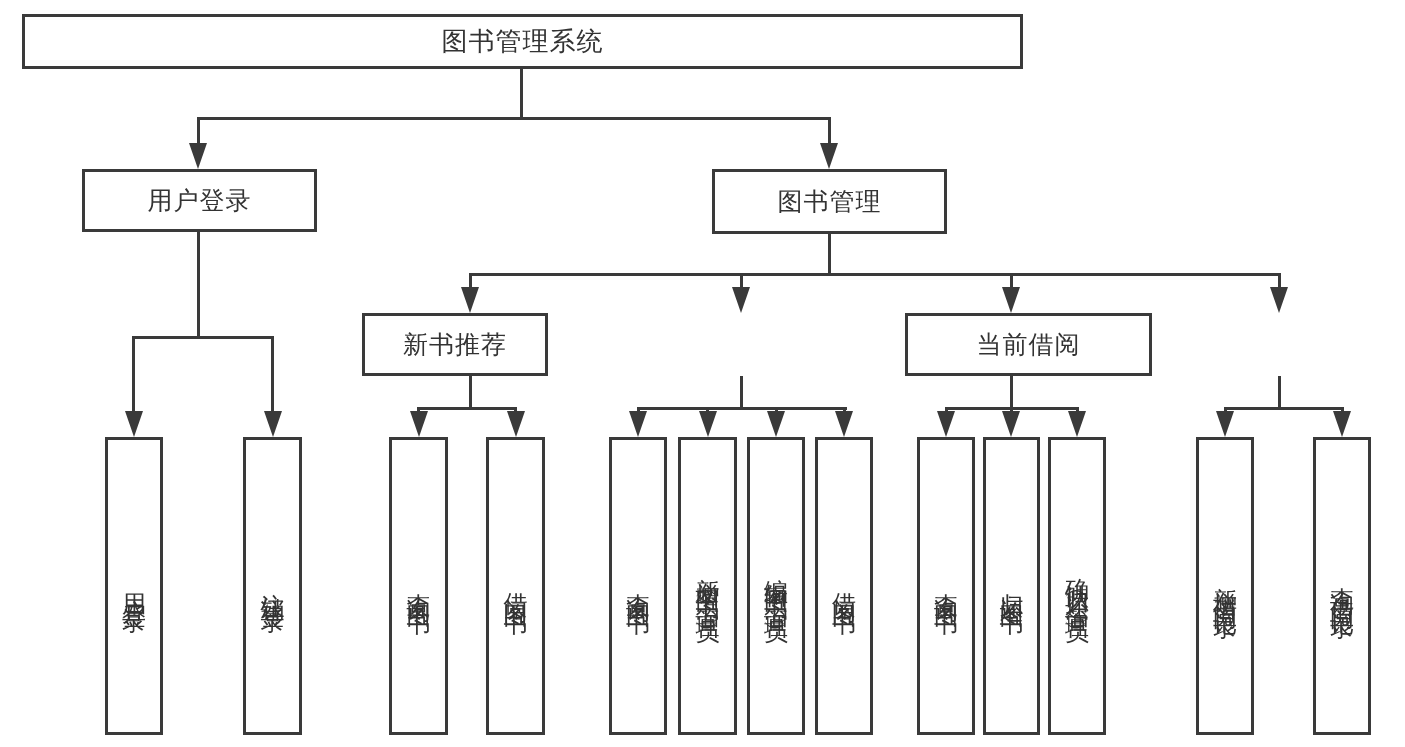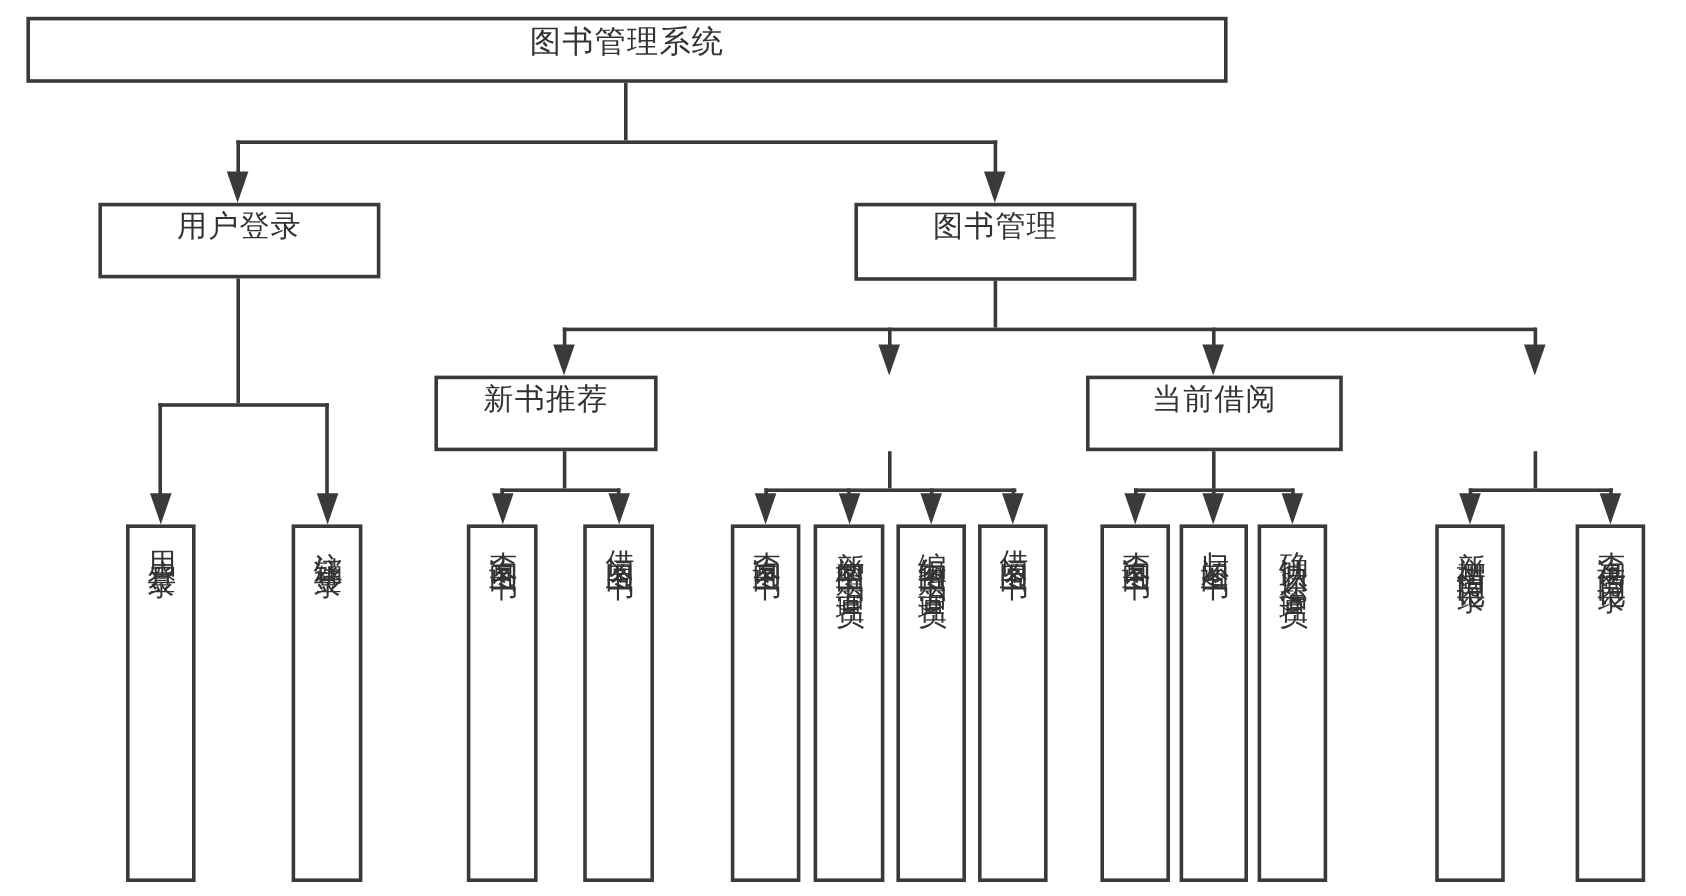--- a/index.html
+++ b/index.html
@@ -9,21 +9,21 @@
     --background:#ffffff;
   }
   html,body{margin:0;padding:0;background:var(--background);}
   body{font-family:"Liberation Sans","DejaVu Sans",sans-serif;}
   .diagram{
     position:relative;width:1405px;height:747px;background:var(--background);
     overflow:hidden;
   }
   .box{
     position:absolute;box-sizing:border-box;border:3px solid var(--line);
-    background:#fff;display:flex;align-items:flex-start;justify-content:center;
+    background:#fff;display:flex;align-items:center;justify-content:center;
     color:var(--text);
   }
   .hbox{font-size:25px;letter-spacing:1px;}
   .root-box{font-size:26px;}
   .leaf span{
     writing-mode:vertical-rl;text-orientation:mixed;
     font-size:24px;letter-spacing:6px;line-height:1;color:var(--text);
   }
   .vl{position:absolute;display:block;width:3px;background:var(--line);}
   .hl{position:absolute;display:block;height:3px;background:var(--line);}
@@ -74,21 +74,21 @@
   <i class="vl" style="left:740px;top:273px;height:16px"></i>
   <i class="ar" style="left:732px;top:287px"></i>
   <i class="vl" style="left:1010px;top:273px;height:16px"></i>
   <i class="ar" style="left:1002px;top:287px"></i>
   <i class="vl" style="left:1278px;top:273px;height:16px"></i>
   <i class="ar" style="left:1270px;top:287px"></i>
 
   <div class="box hbox" style="left:362px;top:313px;width:186px;height:63px">
     <span>新书推荐</span>
   </div>
-  <div class="box hbox" style="left:905px;top:313px;width:214px;height:63px">
+  <div class="box hbox" style="left:905px;top:313px;width:247px;height:63px">
     <span>当前借阅</span>
   </div>
 
   <i class="vl" style="left:469px;top:376px;height:31px"></i>
   <i class="hl" style="left:417px;top:407px;width:100px"></i>
   <i class="vl" style="left:417px;top:407px;height:6px"></i>
   <i class="ar" style="left:410px;top:411px"></i>
   <i class="vl" style="left:514px;top:407px;height:6px"></i>
   <i class="ar" style="left:507px;top:411px"></i>
 

